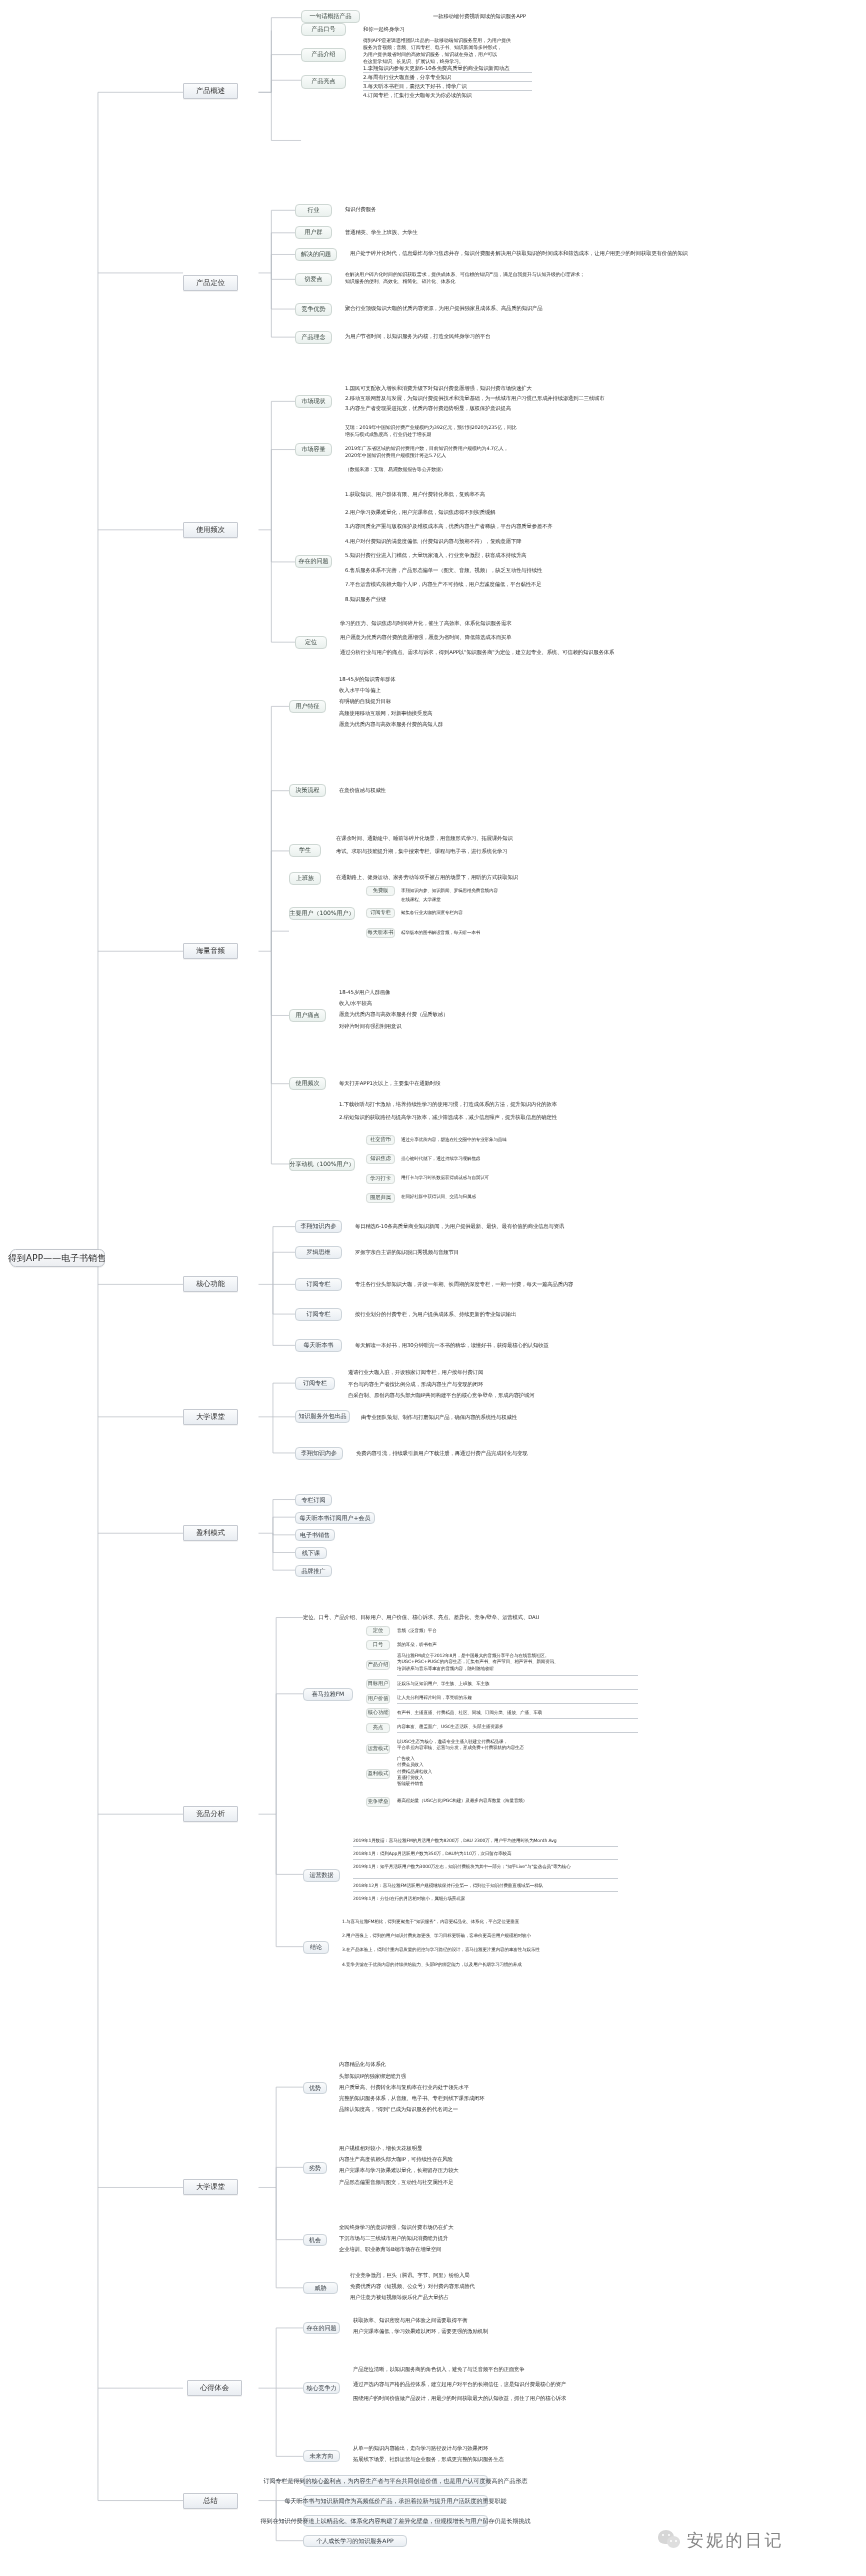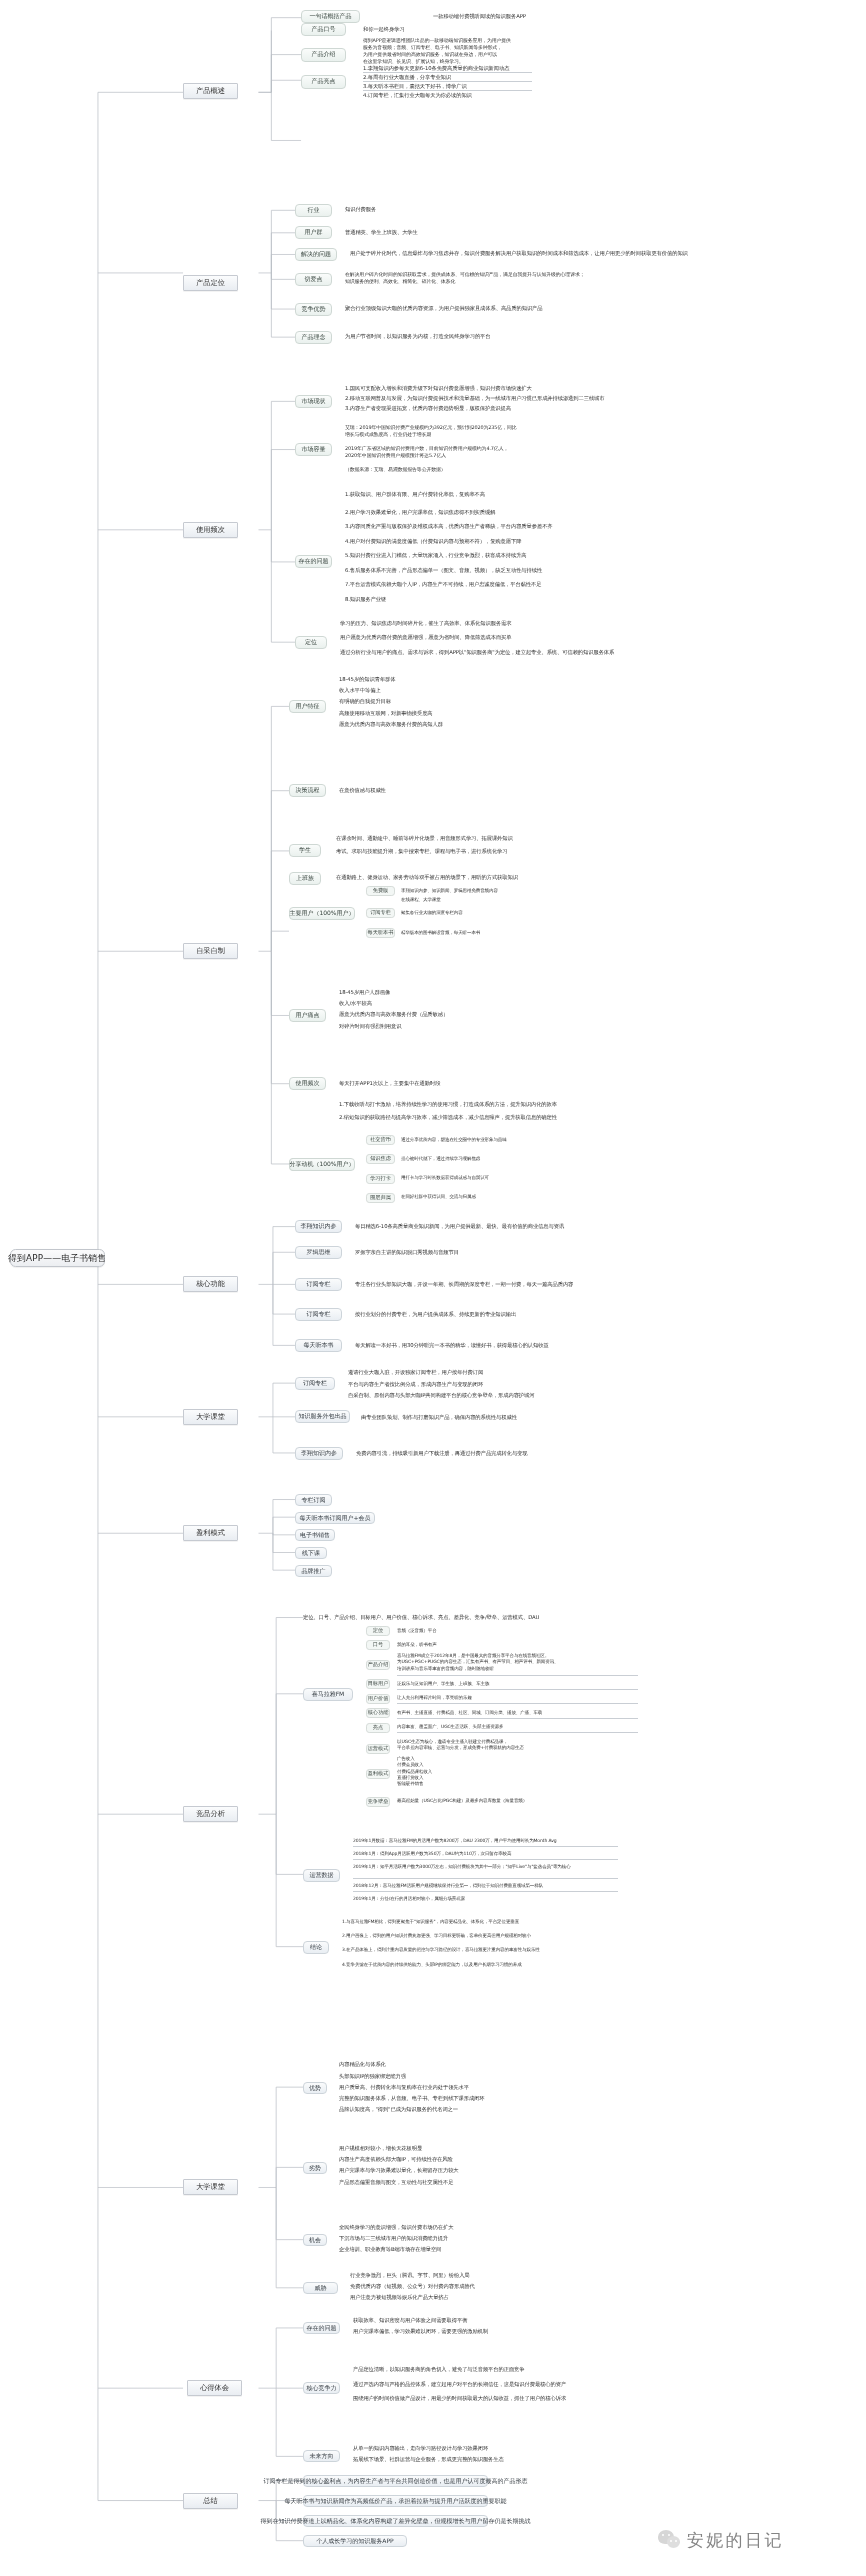--- a/index.html
+++ b/index.html
@@ -271,21 +271,21 @@
   <div class="node l2" style="left:183px;top:83px;width:55px;height:16px;">
     <span>产品概述</span>
     </div>
   <div class="node l2" style="left:183px;top:275px;width:55px;height:16px;">
     <span>产品定位</span>
     </div>
   <div class="node l2" style="left:183px;top:522px;width:55px;height:16px;">
     <span>使用频次</span>
     </div>
   <div class="node l2" style="left:183px;top:943px;width:55px;height:16px;">
-    <span>自采自制</span>
+    <span>海量音频</span>
     </div>
   <div class="node l2" style="left:183px;top:1276px;width:55px;height:16px;">
     <span>核心功能</span>
     </div>
   <div class="node l2" style="left:183px;top:1409px;width:55px;height:16px;">
     <span>大学课堂</span>
     </div>
   <div class="node l2" style="left:183px;top:1525px;width:55px;height:16px;">
     <span>盈利模式</span>
     </div>

